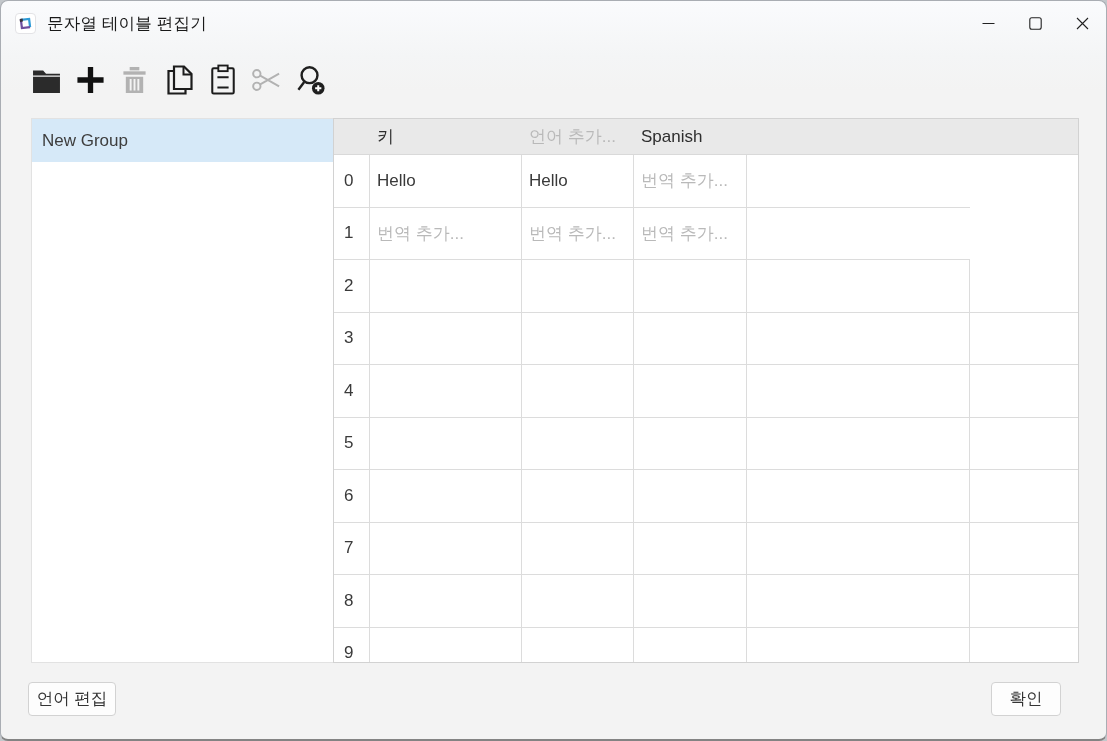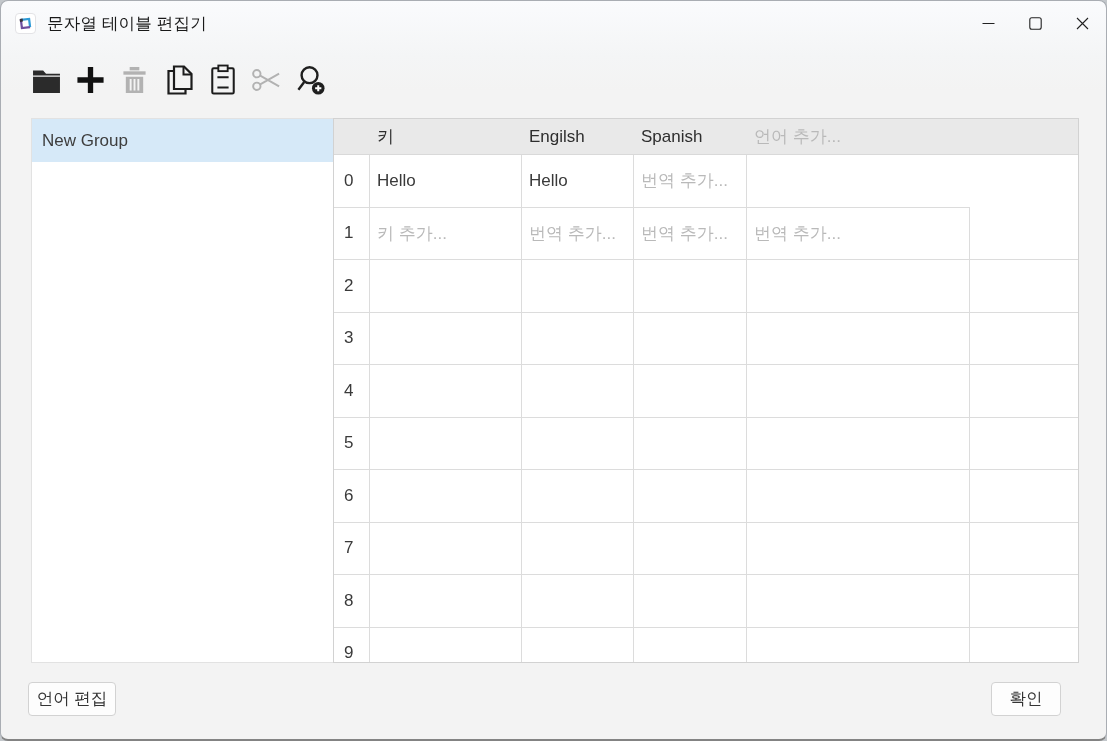--- a/index.html
+++ b/index.html
@@ -130,35 +130,33 @@
   </div>
 
   <div class="sidebar">
     <div class="group-item selected">New Group</div>
   </div>
 
   <div class="table" id="string-table">
       <div class="grid-row thead-row">
         <div class="hcell"></div>
         <div class="hcell">키</div>
-        <div class="hcell">Engilsh</div>
+        <div class="hcell ph">언어 추가...</div>
         <div class="hcell">Spanish</div>
-        <div class="hcell ph">언어 추가...</div>
         <div class="hcell"></div>
       </div>
       <div class="grid-row trow">
         <div class="rownum">0</div>
         <div class="tcell">Hello</div>
         <div class="tcell">Hello</div>
         <div class="tcell ph">번역 추가...</div>
         <div class="tcell"></div>
       </div>
       <div class="grid-row trow">
         <div class="rownum">1</div>
-        <div class="tcell ph">키 추가...</div>
         <div class="tcell ph">번역 추가...</div>
         <div class="tcell ph">번역 추가...</div>
         <div class="tcell ph">번역 추가...</div>
         <div class="tcell"></div>
       </div>
       <div class="grid-row trow">
         <div class="rownum">2</div>
         <div class="tcell"></div>
         <div class="tcell"></div>
         <div class="tcell"></div>

